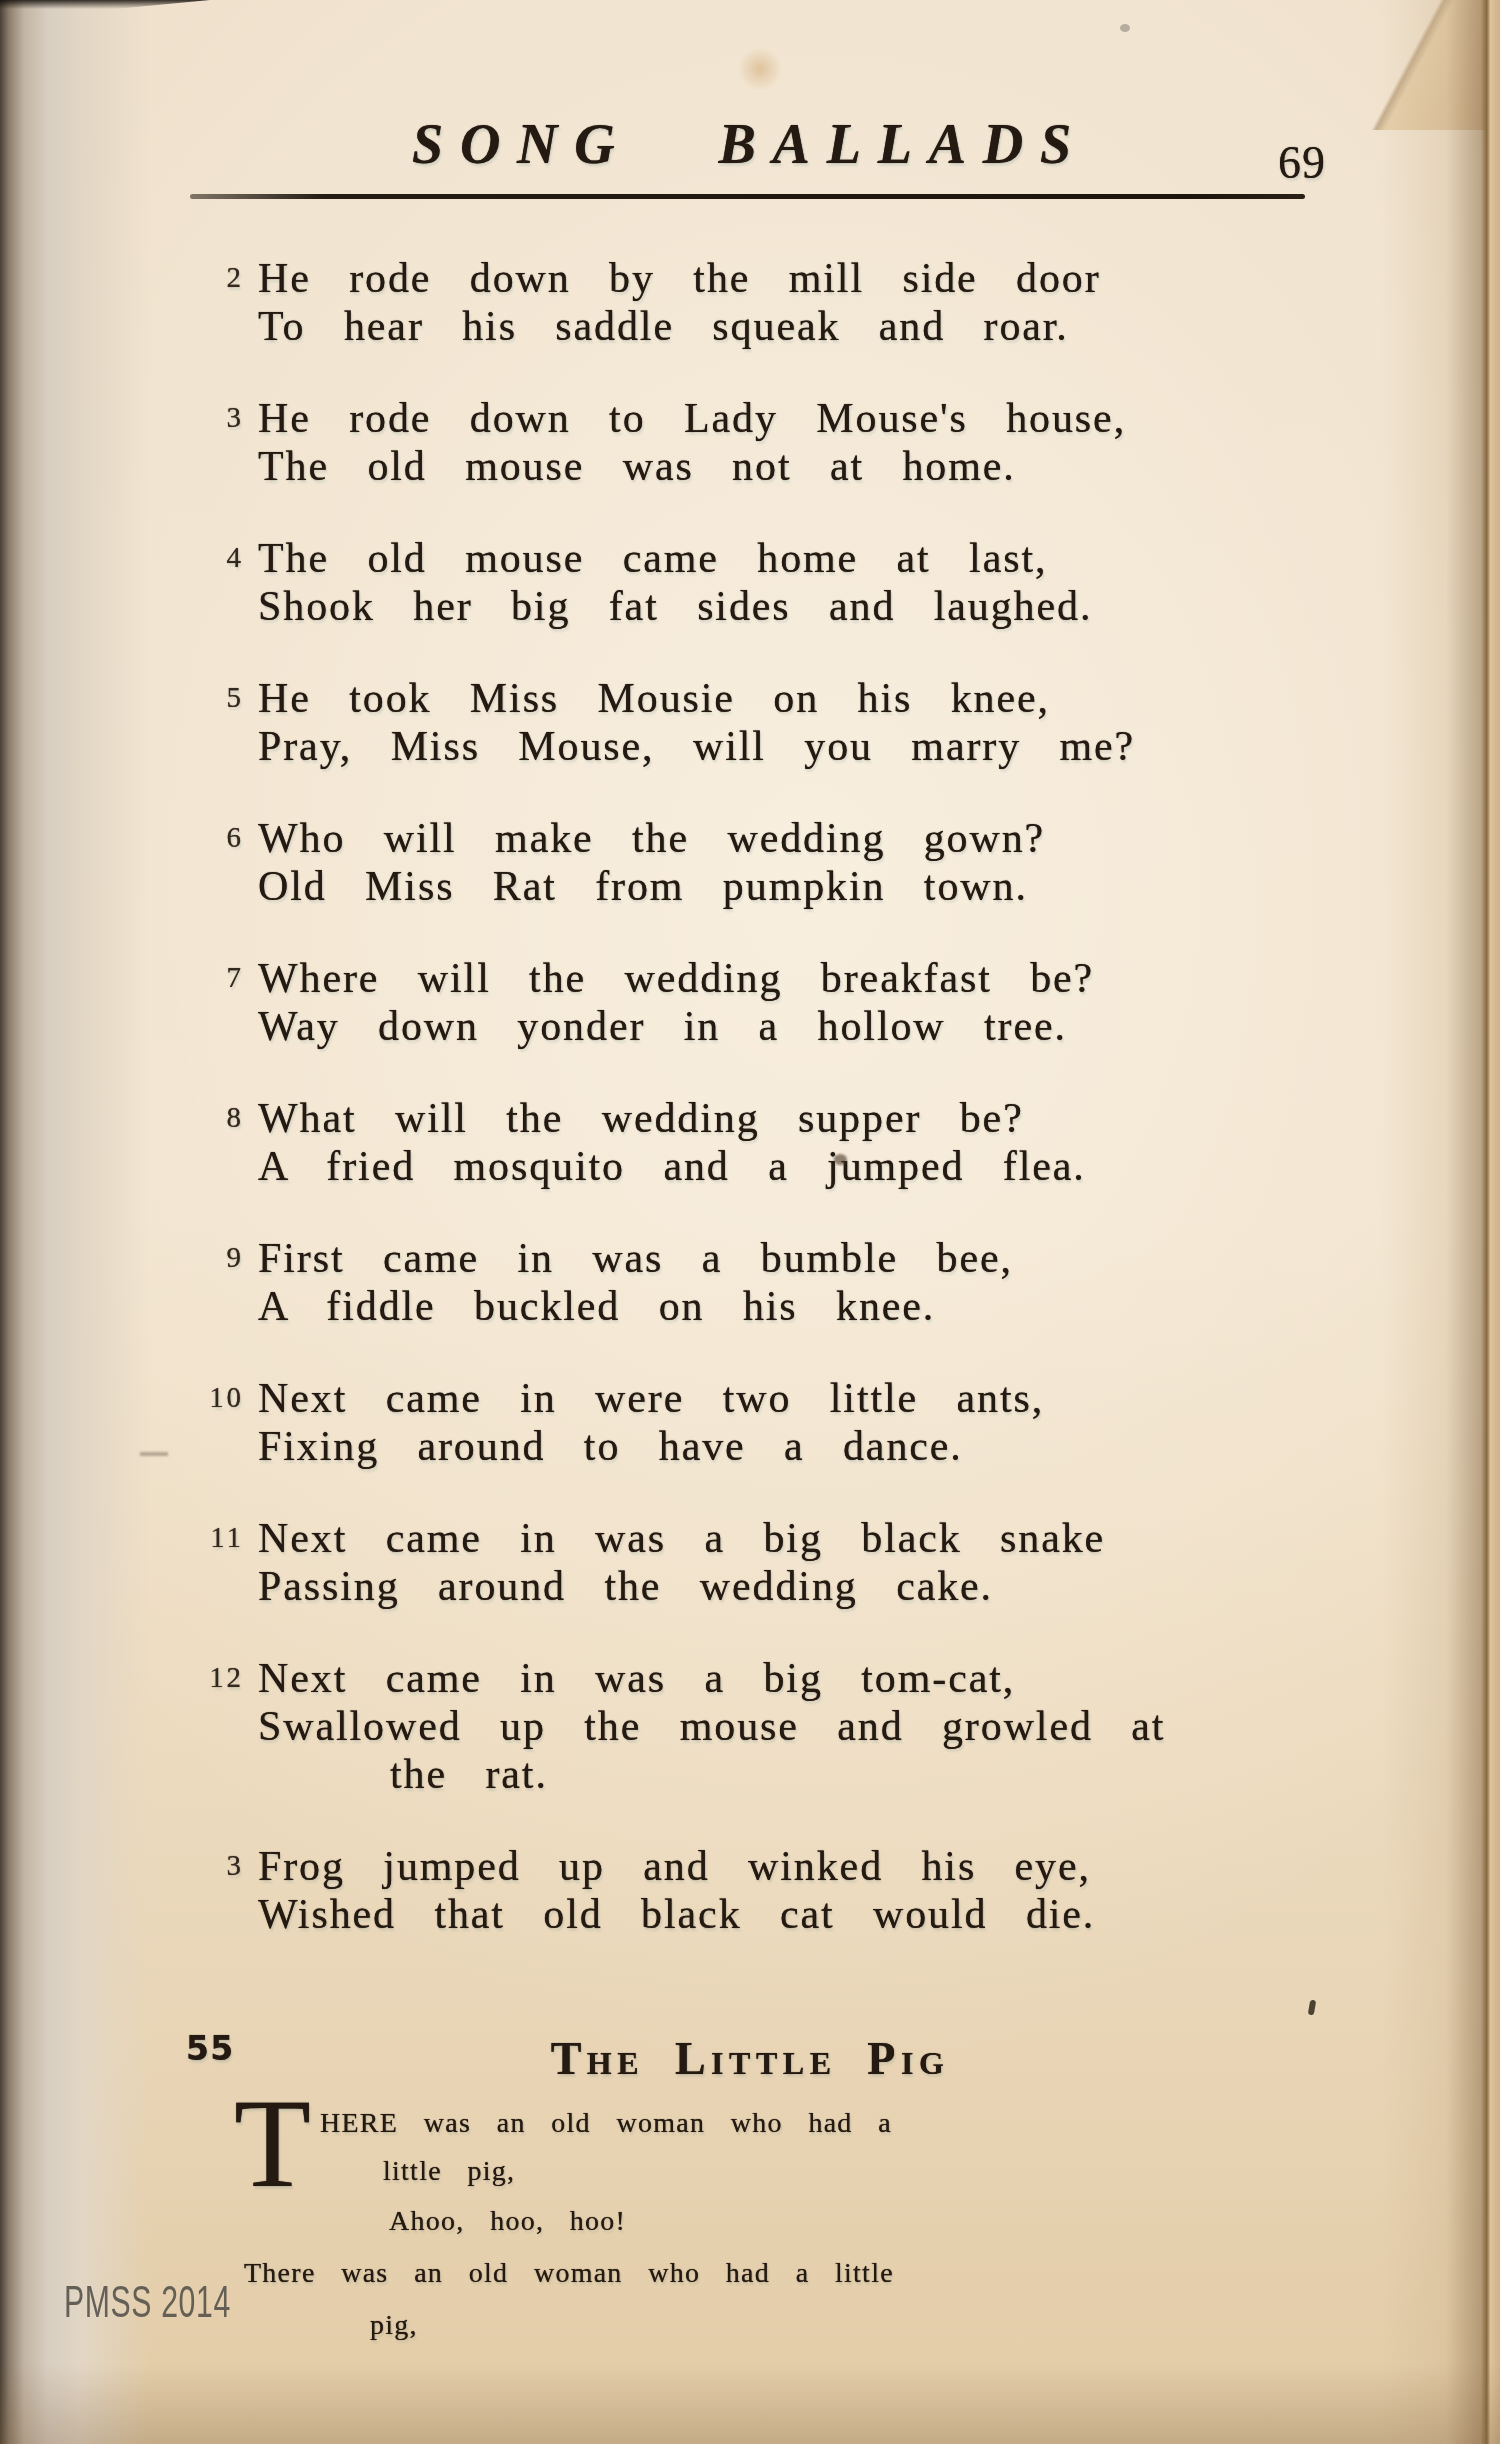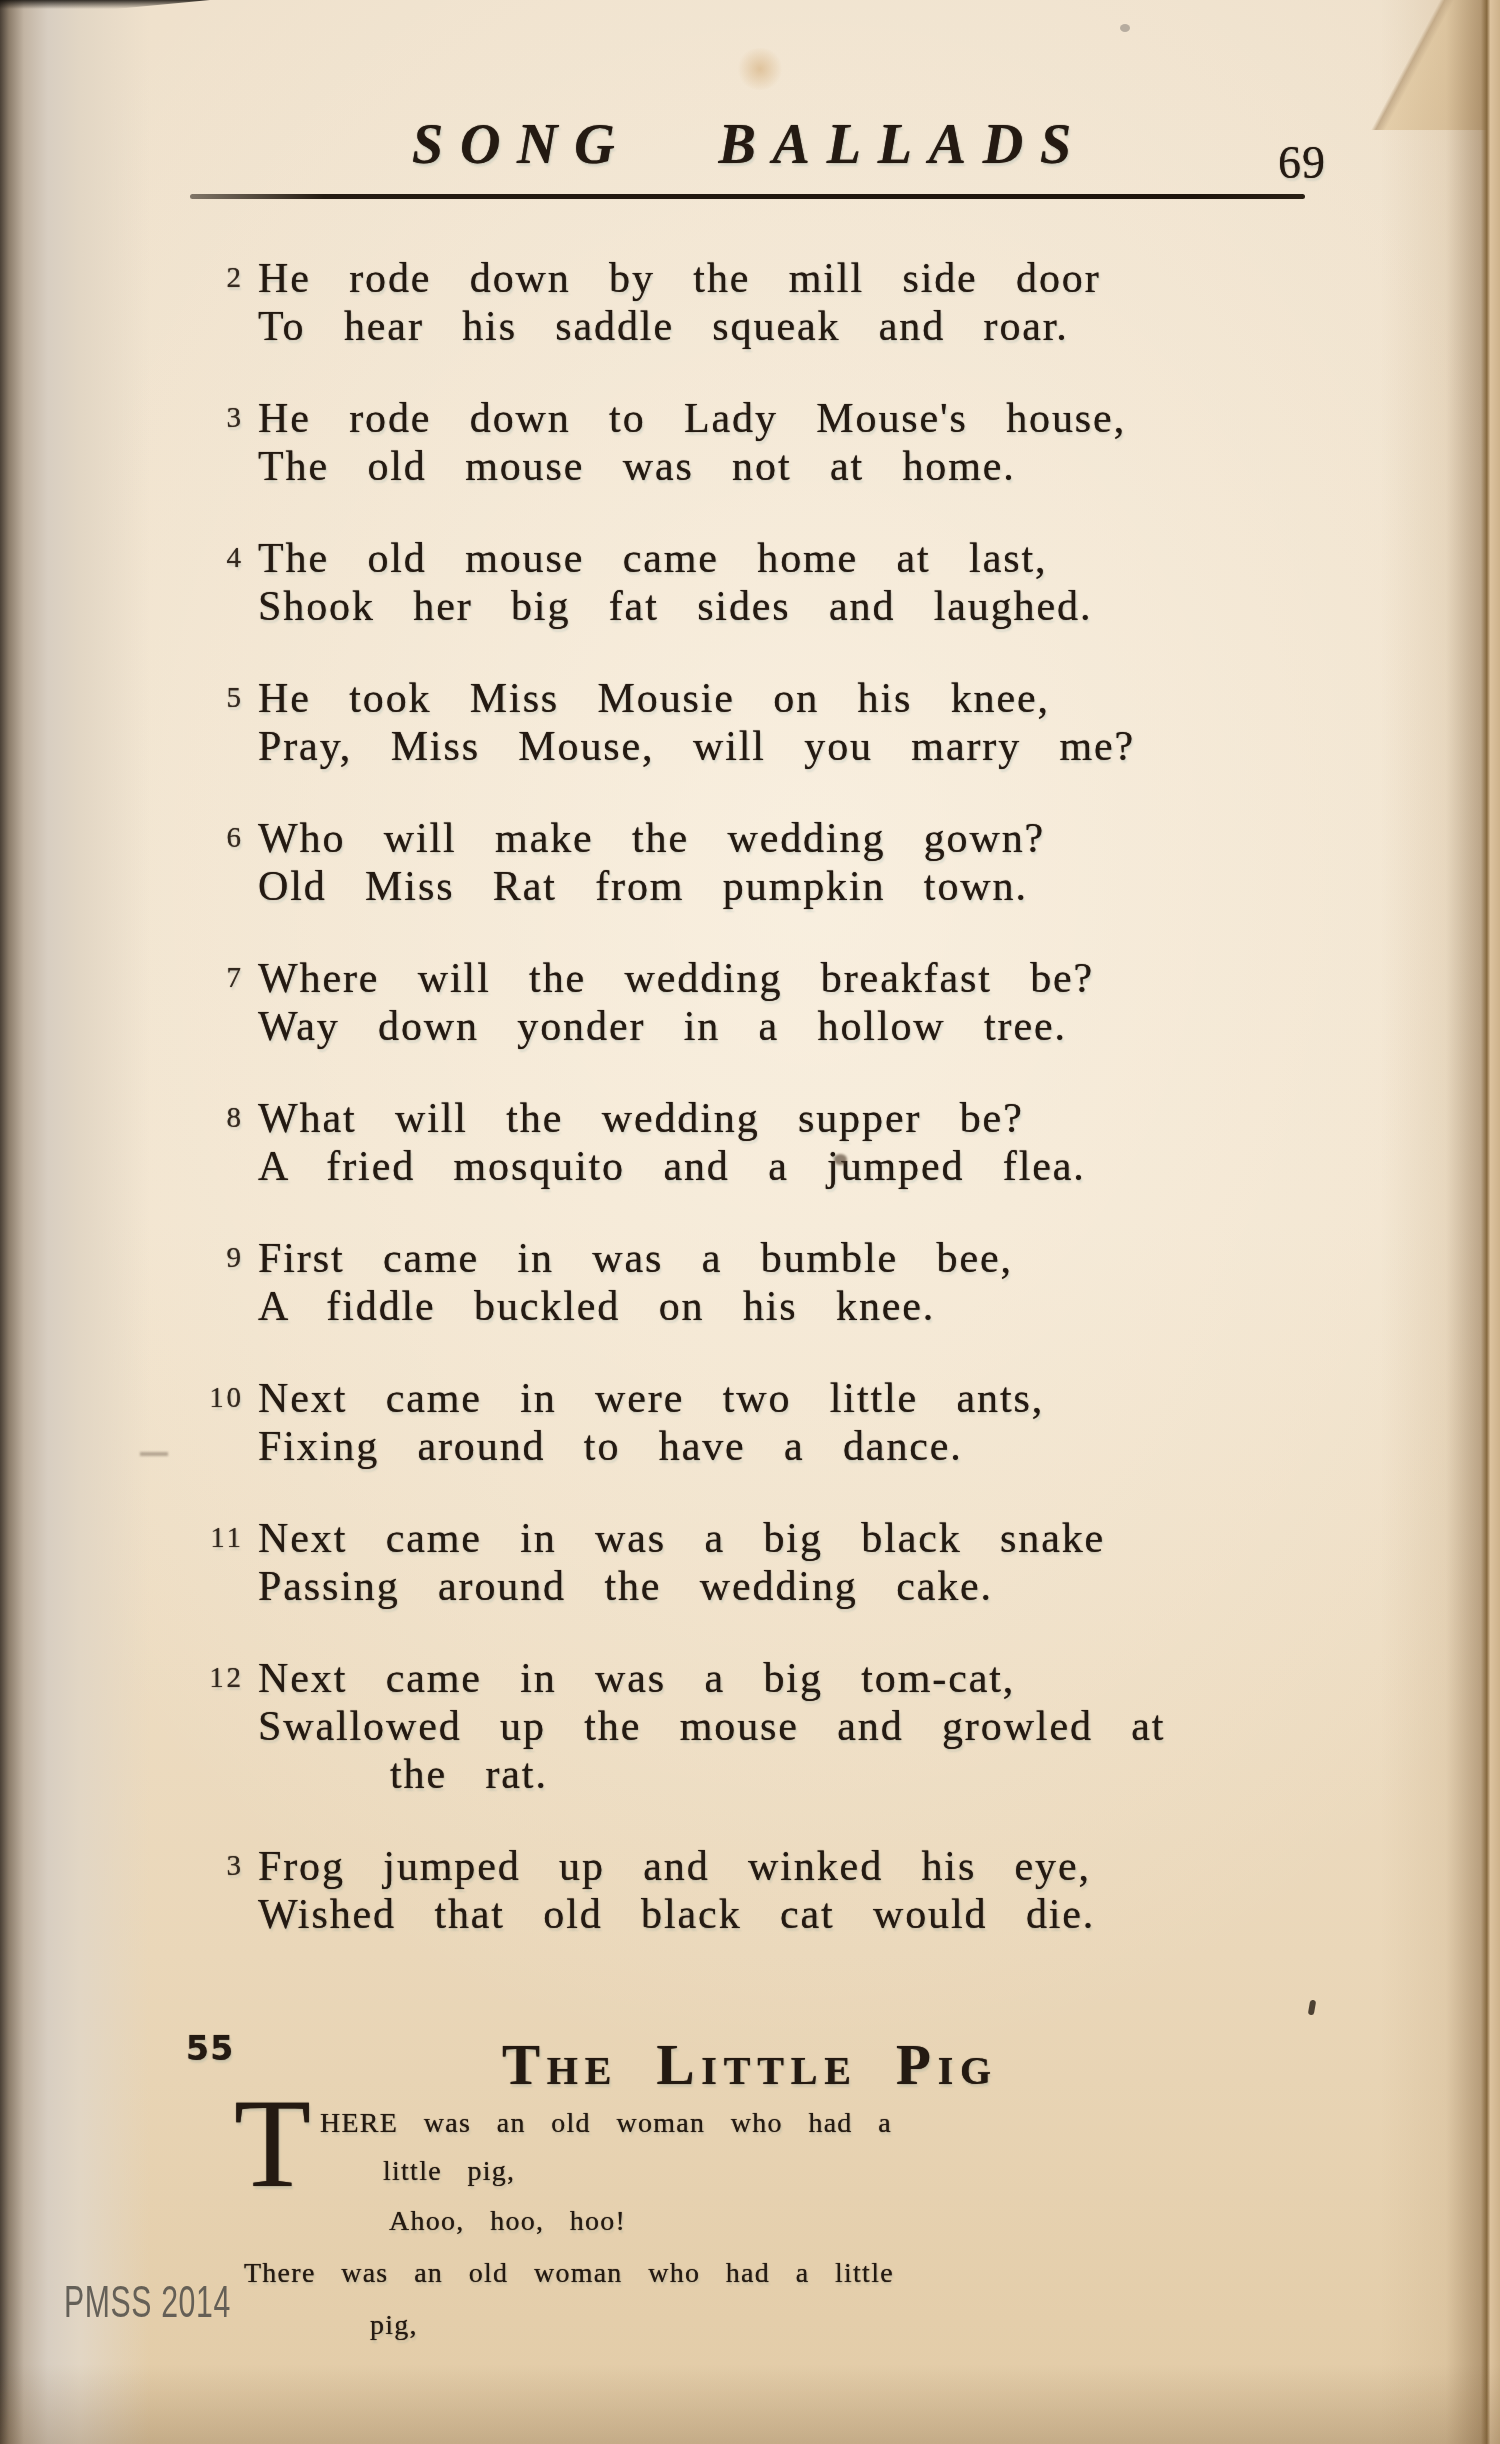--- a/index.html
+++ b/index.html
@@ -46,21 +46,21 @@
   .verses{position:absolute;left:258px;top:254px;z-index:2;
     font-size:42px;line-height:48px;letter-spacing:.045em;word-spacing:.62em;}
   .verse{position:relative;margin-bottom:44px;}
   .verse-num{position:absolute;left:-88px;top:9px;width:74px;text-align:right;
     font-size:29px;line-height:1;letter-spacing:.1em;color:rgba(48,38,28,.85);}
   .verse-cont{padding-left:132px;}
   
   .song-number{position:absolute;left:186px;top:2032px;z-index:2;
     font-family:"DejaVu Sans","Liberation Sans",sans-serif;font-weight:700;font-size:33px;line-height:1;letter-spacing:.04em;}
   .song-title{position:absolute;left:0;right:0;top:2036px;z-index:2;text-align:center;
-    font-variant:small-caps;font-weight:600;font-size:57px;line-height:1;letter-spacing:.12em;word-spacing:.3em;}
+    font-variant:small-caps;font-weight:600;font-size:46px;line-height:1;letter-spacing:.12em;word-spacing:.3em;}
   .drop-cap{position:absolute;left:234px;top:2081px;z-index:2;font-size:126px;line-height:1;}
   .pig-lines{position:absolute;left:244px;top:2099px;z-index:2;
     font-size:28px;line-height:48px;letter-spacing:.045em;word-spacing:.62em;}
   .pl-0{padding-left:76px;}
   .pl-1{padding-left:139px;}
   .pl-2{padding-left:145px;margin-top:2px;}
   .pl-3{padding-left:0;margin-top:4px;}
   .pl-4{padding-left:126px;margin-top:4px;}
   
   .watermark{position:absolute;left:64px;top:2280px;z-index:1;

